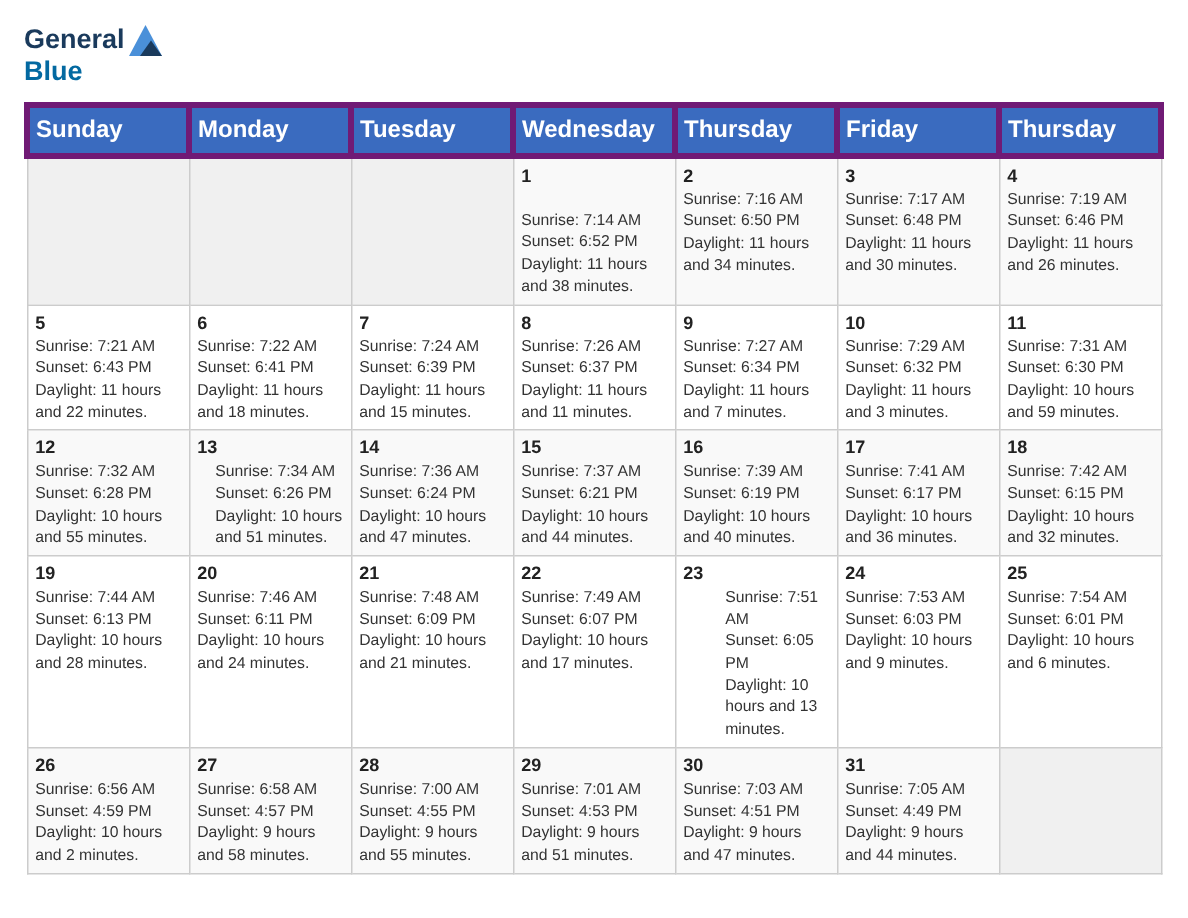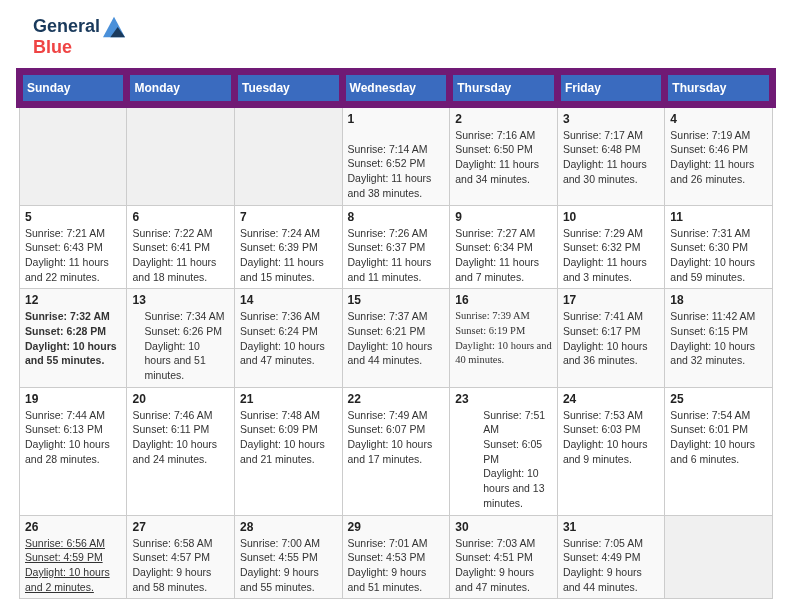--- a/index.html
+++ b/index.html
@@ -12,21 +12,20 @@
     }
     .header {
       display: flex;
       justify-content: space-between;
       align-items: flex-start;
       margin-bottom: 10px;
     }
     .logo {
       display: flex;
       align-items: center;
-      margin-left: 17px;
     }
     .logo-text {
       font-size: 18px;
       font-weight: bold;
       color: #1a3a5c;
       line-height: 1.1;
     }
     .logo-text span {
       color: #4a90d9;
     }
@@ -46,23 +45,23 @@
     .calendar {
       width: 100%;
       border-collapse: collapse;
       font-size: 11px;
     }
     .calendar thead th {
       background: #3a6bbf;
       color: #fff;
       padding: 6px 4px;
       text-align: left;
-      font-size: 12px;
+      font-size: 16px;
       font-weight: bold;
-      border: 7px solid #701a75;
+      border: 4px solid #701a75;
     }
     .calendar tbody td {
       vertical-align: top;
       padding: 4px 5px;
       border: 1px solid #ccc;
       width: 108px;
       min-height: 80px;
       background: #fff;
     }
     .calendar tbody tr:nth-child(odd) td {
@@ -86,21 +85,21 @@
   </style>
 </head>
 <body>
 
 <div class="header">
   <div class="logo">
     <div>
       <div class="logo-text">General<svg style="display:inline-block;vertical-align:middle;margin-left:3px;width:22px;height:22px" viewBox="0 0 30 28">
             <polygon points="0,28 15,0 30,28" fill="#4a90d9"></polygon>
             <polygon points="10,28 20,14 30,28" fill="#1a3a5c"></polygon>
-          </svg><br><span style="color:#ef4444">Blue</span></div>
+          </svg><br><span style="color:#0369a1">Blue</span></div>
     </div>
   </div>
   <div class="title-block">
     <div class="month-title"></div>
     <div class="location"></div>
   </div>
 </div>
 
 <table class="calendar">
   <thead>
@@ -184,21 +183,21 @@
         <td>
           <span class="day-number">11</span>
           <div class="day-info" style="white-space: pre-line;">Sunrise: 7:31 AM
 Sunset: 6:30 PM
 Daylight: 10 hours and 59 minutes.</div>
         </td>
       </tr>
       <tr>
         <td>
           <span class="day-number">12</span>
-          <div class="day-info" style="white-space: pre-line; font-weight: bold;">Sunrise: 7:32 AM
+          <div class="day-info" style="white-space: pre-line;">Sunrise: 7:32 AM
 Sunset: 6:28 PM
 Daylight: 10 hours and 55 minutes.</div>
         </td>
         <td>
           <span class="day-number">13</span>
           <div class="day-info" style="white-space: pre-line; margin-left: 12px;">Sunrise: 7:34 AM
 Sunset: 6:26 PM
 Daylight: 10 hours and 51 minutes.</div>
         </td>
         <td>
@@ -208,33 +207,33 @@
 Daylight: 10 hours and 47 minutes.</div>
         </td>
         <td>
           <span class="day-number">15</span>
           <div class="day-info" style="white-space: pre-line;">Sunrise: 7:37 AM
 Sunset: 6:21 PM
 Daylight: 10 hours and 44 minutes.</div>
         </td>
         <td>
           <span class="day-number">16</span>
-          <div class="day-info" style="white-space: pre-line; font-family: Liberation Serif, serif;">Sunrise: 7:39 AM
+          <div class="day-info" style="white-space: pre-line;">Sunrise: 7:39 AM
 Sunset: 6:19 PM
 Daylight: 10 hours and 40 minutes.</div>
         </td>
         <td>
           <span class="day-number">17</span>
           <div class="day-info" style="white-space: pre-line;">Sunrise: 7:41 AM
 Sunset: 6:17 PM
 Daylight: 10 hours and 36 minutes.</div>
         </td>
         <td>
           <span class="day-number">18</span>
-          <div class="day-info" style="white-space: pre-line;">Sunrise: 11:42 AM
+          <div class="day-info" style="white-space: pre-line;">Sunrise: 7:42 AM
 Sunset: 6:15 PM
 Daylight: 10 hours and 32 minutes.</div>
         </td>
       </tr>
       <tr>
         <td>
           <span class="day-number">19</span>
           <div class="day-info" style="white-space: pre-line;">Sunrise: 7:44 AM
 Sunset: 6:13 PM
 Daylight: 10 hours and 28 minutes.</div>
@@ -272,21 +271,21 @@
         <td>
           <span class="day-number">25</span>
           <div class="day-info" style="white-space: pre-line;">Sunrise: 7:54 AM
 Sunset: 6:01 PM
 Daylight: 10 hours and 6 minutes.</div>
         </td>
       </tr>
       <tr>
         <td>
           <span class="day-number">26</span>
-          <div class="day-info" style="white-space: pre-line; text-decoration: underline;">Sunrise: 6:56 AM
+          <div class="day-info" style="white-space: pre-line;">Sunrise: 6:56 AM
 Sunset: 4:59 PM
 Daylight: 10 hours and 2 minutes.</div>
         </td>
         <td>
           <span class="day-number">27</span>
           <div class="day-info" style="white-space: pre-line;">Sunrise: 6:58 AM
 Sunset: 4:57 PM
 Daylight: 9 hours and 58 minutes.</div>
         </td>
         <td>

